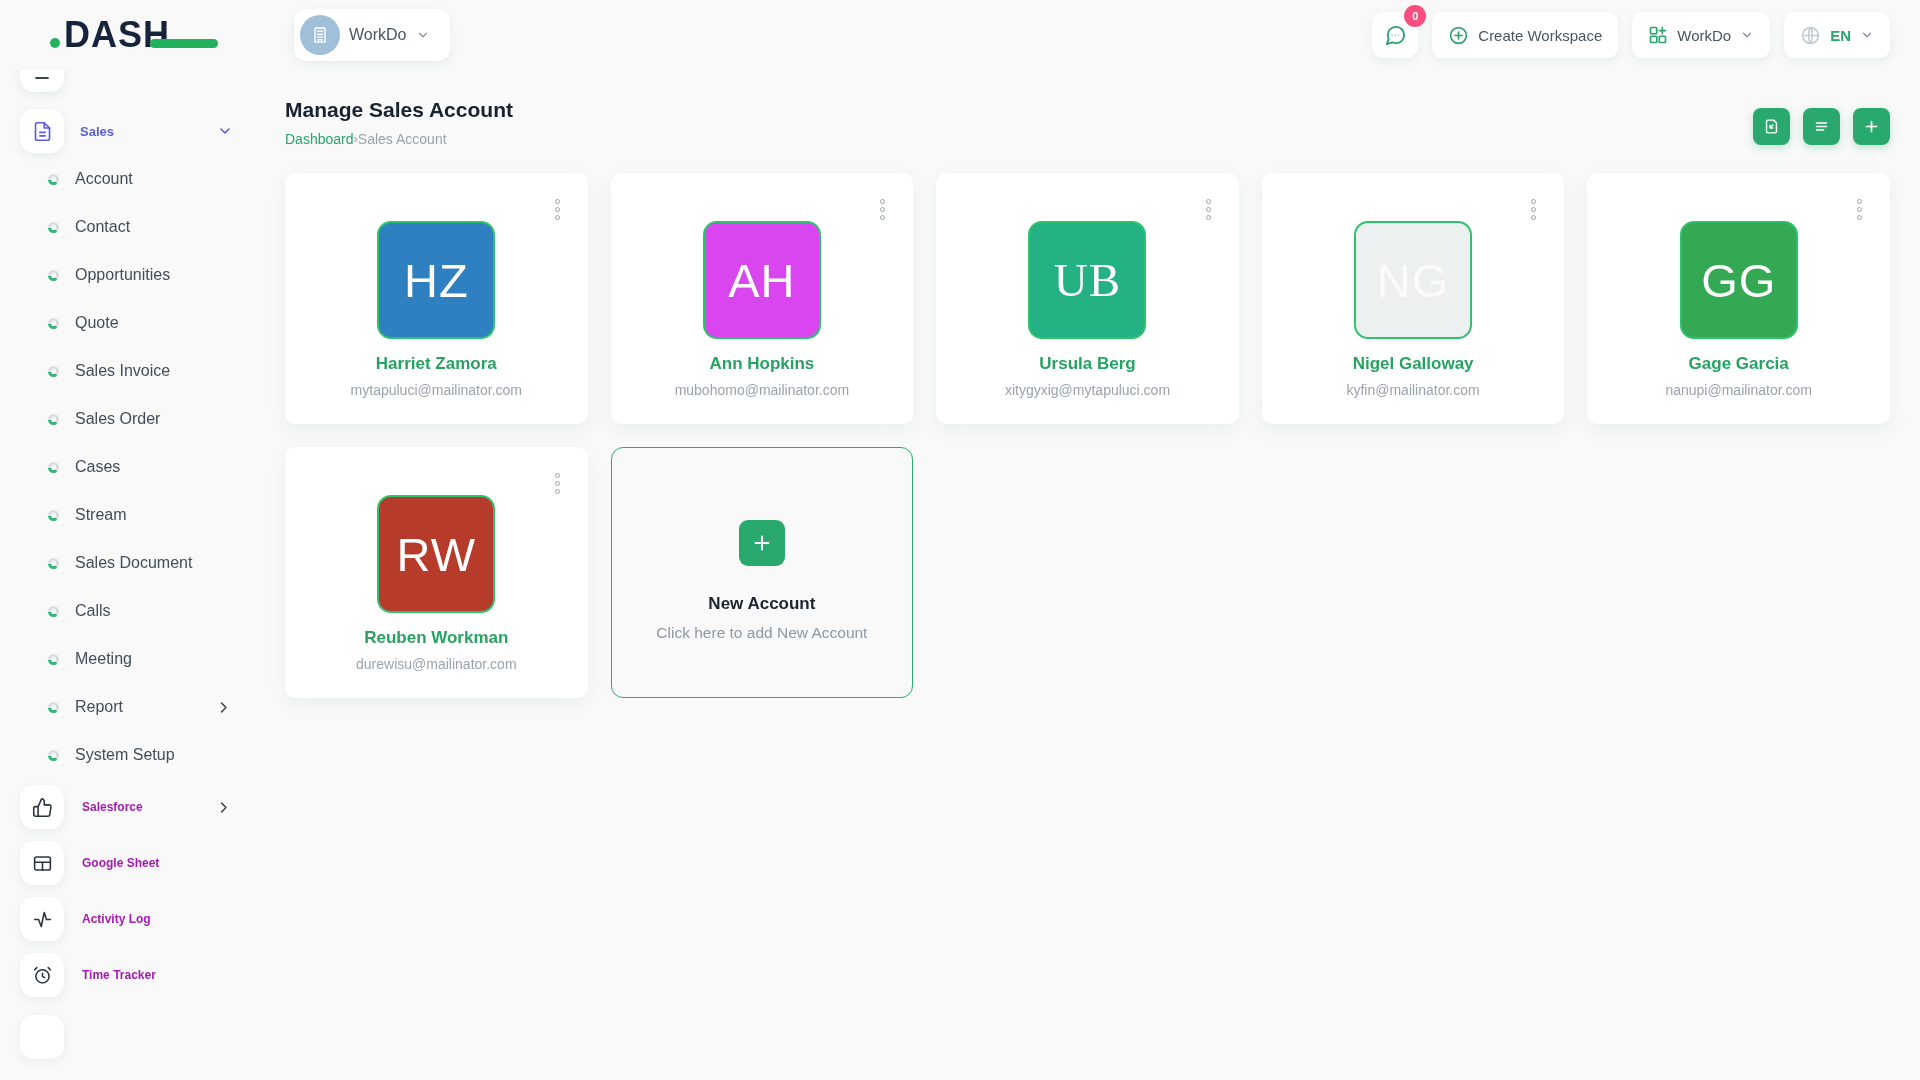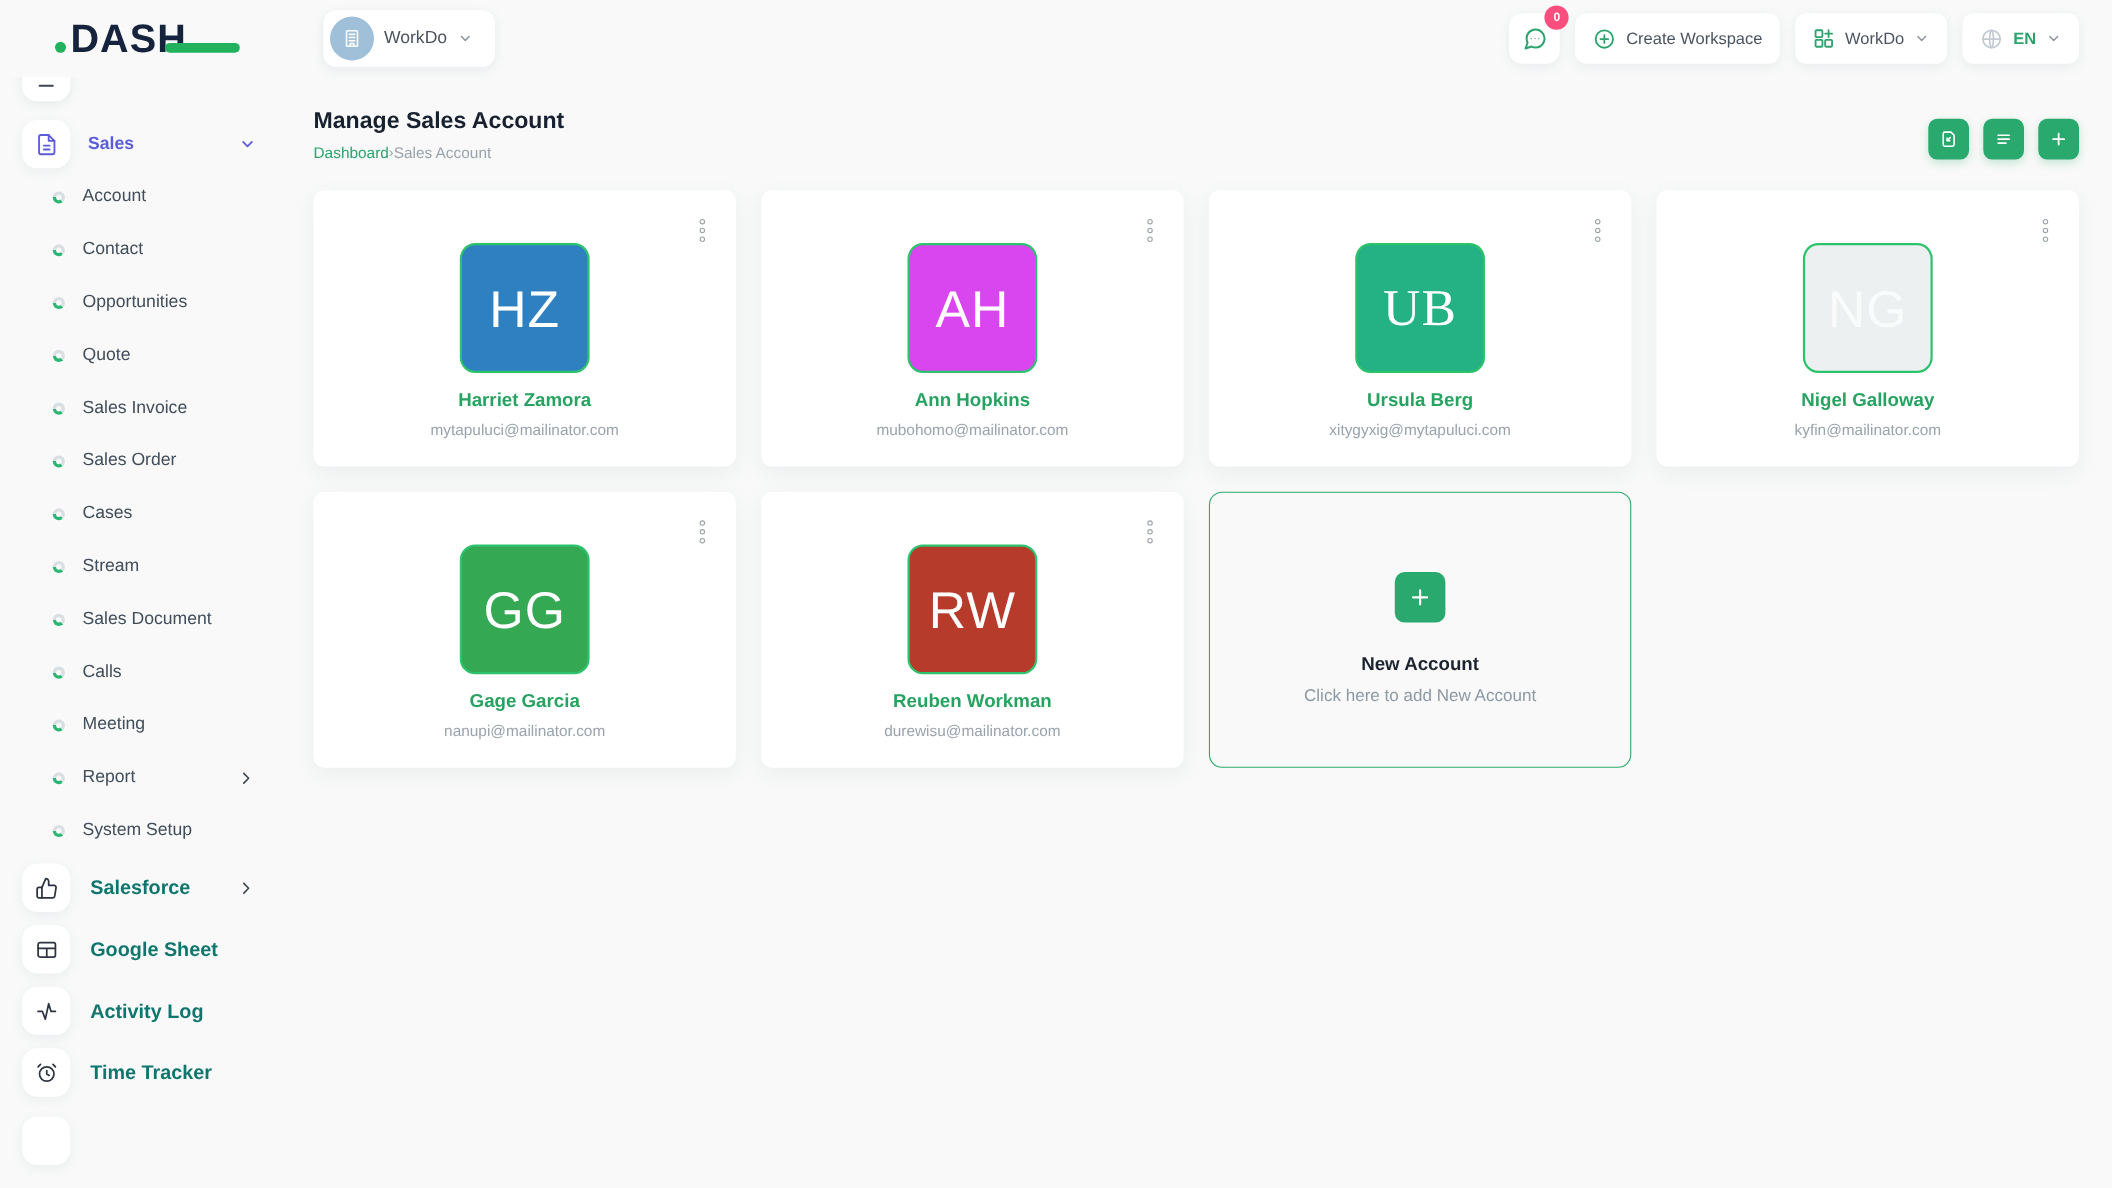--- a/index.html
+++ b/index.html
@@ -34,49 +34,49 @@
 
   
   .layout { display:flex; height:1010px; }
   .sidebar { width:285px; flex:0 0 285px; padding:0 0 0 20px; overflow:hidden; }
   .collapse-btn { width:44px; height:44px; margin-top:-22px; background:#fff; border-radius:14px;
                   box-shadow:0 3px 10px rgba(150,166,184,.16); display:flex; align-items:flex-end; justify-content:center;
                   padding-bottom:9px; color:#3c4754; cursor:pointer; }
   .section-row { margin-top:15px; height:48px; display:flex; align-items:center; cursor:pointer; }
   .sq-icon { width:44px; height:44px; border-radius:14px; background:#fff; box-shadow:0 3px 10px rgba(150,166,184,.13);
              display:flex; align-items:center; justify-content:center; flex:0 0 44px; }
-  .section-label { margin-left:16px; font-size:16px; font-weight:700; color:#5b5cd8; }
+  .section-label { margin-left:16px; font-size:13px; font-weight:700; color:#5b5cd8; }
   .section-chev { margin-left:auto; margin-right:52px; color:#5b5cd8; }
 
   .subitem { height:48px; display:flex; align-items:center; padding-left:28px; cursor:pointer; }
   .bullet { width:11px; height:11px; border-radius:50%; position:relative; flex:0 0 11px;
             background:conic-gradient(from 140deg,#2bb673 0 130deg,#d9dee3 130deg 360deg); }
   .bullet::after { content:''; position:absolute; inset:3px; border-radius:50%; background:#f8f9f8; }
   .subitem-label { margin-left:16px; font-size:16px; color:#414d5a; }
   .row-arrow { margin-left:auto; margin-right:54px; color:#3c4754; }
 
   .module { height:56px; display:flex; align-items:center; cursor:pointer; }
   .module .sq-icon { color:#2b3440; }
-  .module-label { margin-left:18px; font-size:18px; font-weight:600; color:#0f766e; }
+  .module-label { margin-left:18px; font-size:12px; font-weight:600; color:#a21caf; }
   .ghost-sq { width:44px; height:44px; margin-top:12px; background:#fff; border-radius:14px;
               box-shadow:0 3px 10px rgba(150,166,184,.13); }
 
   
   .main { flex:1; padding:28px 30px 0 0; }
   .title-row { display:flex; align-items:flex-start; }
   .page-title { font-size:21px; font-weight:700; color:#18212f; }
   .breadcrumb { margin-top:9px; display:flex; align-items:flex-start; font-size:14px; }
   .bc-home { color:#2ba36c; cursor:pointer; }
   .bc-sep { color:#9aa2ab; font-size:13px; }
   .bc-cur { color:#9aa2ab; }
   .actions { margin-left:auto; margin-top:10px; display:flex; gap:13px; }
   .act-btn { width:37px; height:37px; border-radius:8px; background:#2aa96e; color:#fff;
              display:flex; align-items:center; justify-content:center; cursor:pointer; box-shadow:0 3px 8px rgba(42,169,110,.25); }
 
-  .grid { margin-top:26px; display:grid; grid-template-columns:repeat(4,1fr); gap:23px; grid-auto-rows:251px; }
+  .grid { margin-top:26px; display:grid; grid-template-columns:repeat(5,1fr); gap:23px; grid-auto-rows:251px; }
   .card { position:relative; background:#fff; border-radius:10px; box-shadow:0 6px 18px rgba(169,184,200,.14);
           display:flex; flex-direction:column; align-items:center; cursor:pointer; }
   .kebab { position:absolute; top:22px; right:24px; display:flex; flex-direction:column; gap:3px; padding:4px; cursor:pointer; }
   .kebab i { width:5px; height:5px; border:1.6px solid #9ba3ac; border-radius:50%; background:transparent; }
   .avatar { margin-top:48px; width:118px; height:118px; border-radius:14px; border:2px solid #2dc36d;
             display:flex; align-items:center; justify-content:center; font-size:47px; letter-spacing:1px; color:#fff; }
   .acc-name { margin-top:15px; font-size:17px; font-weight:700; color:#27a361; }
   .acc-email { margin-top:8px; font-size:14px; color:#9aa3ad; }
 
   .new-card { background:transparent; box-shadow:none; border:1px solid #2daa6b; border-radius:12px;

